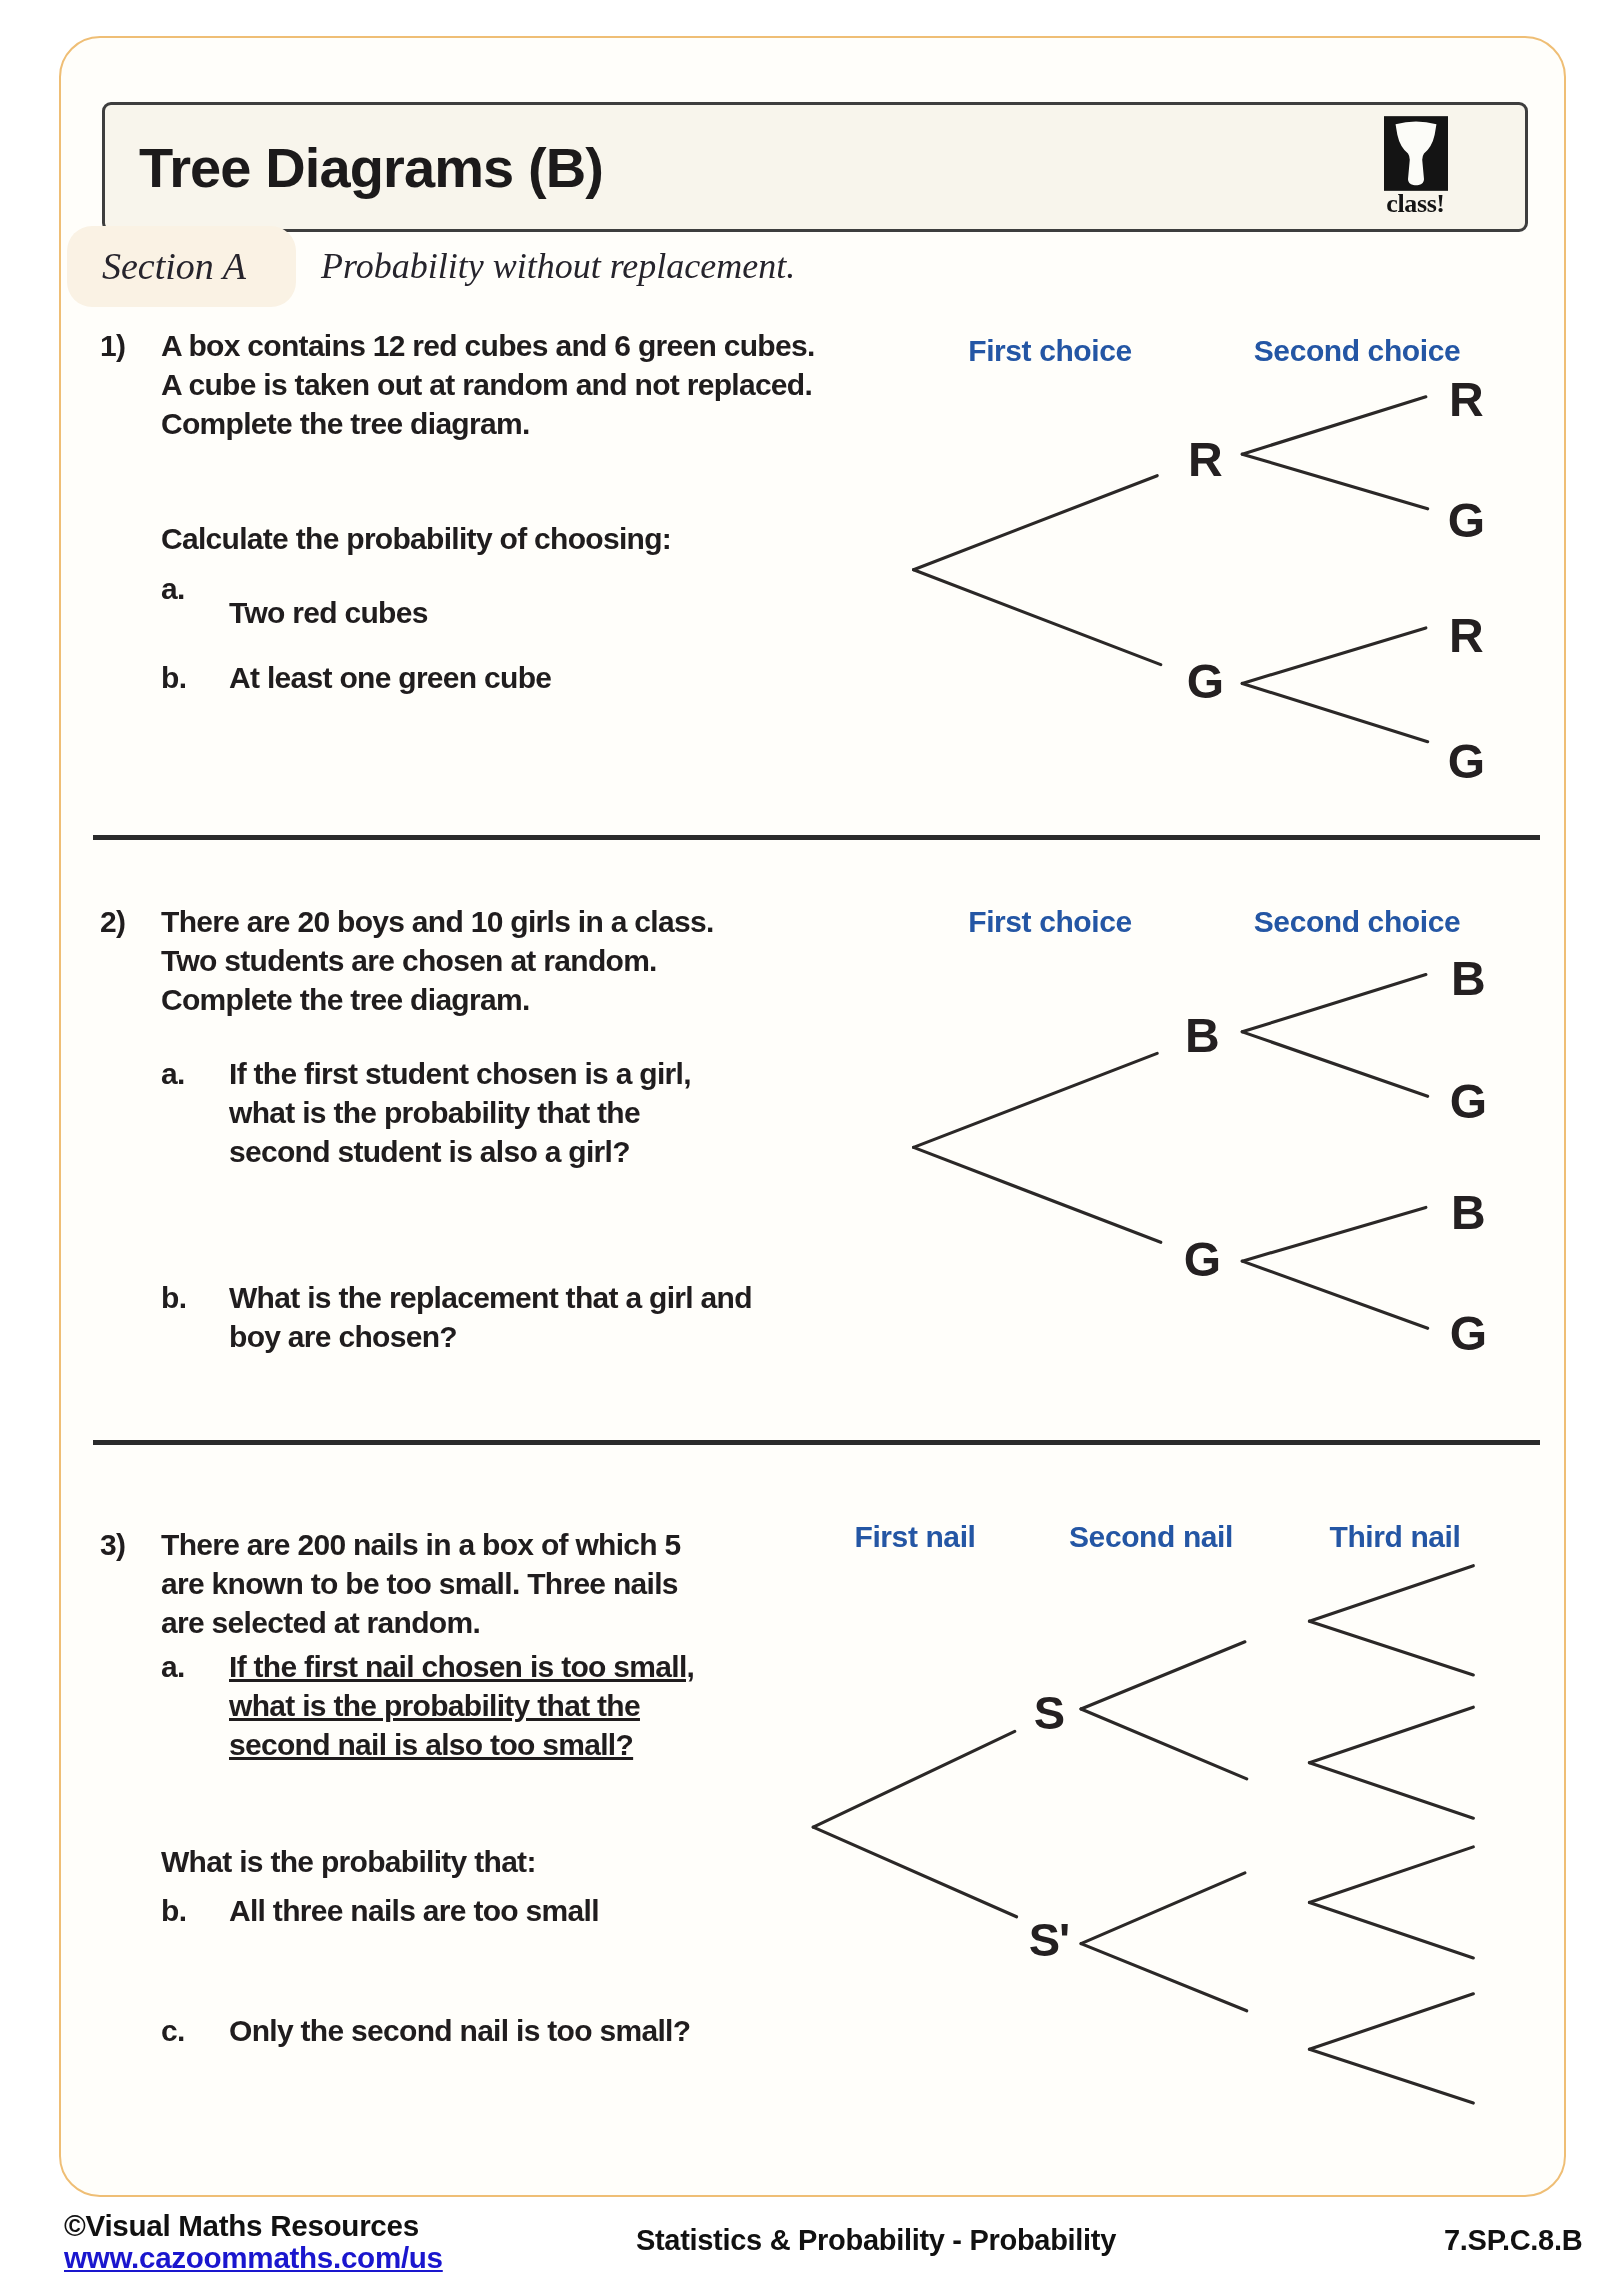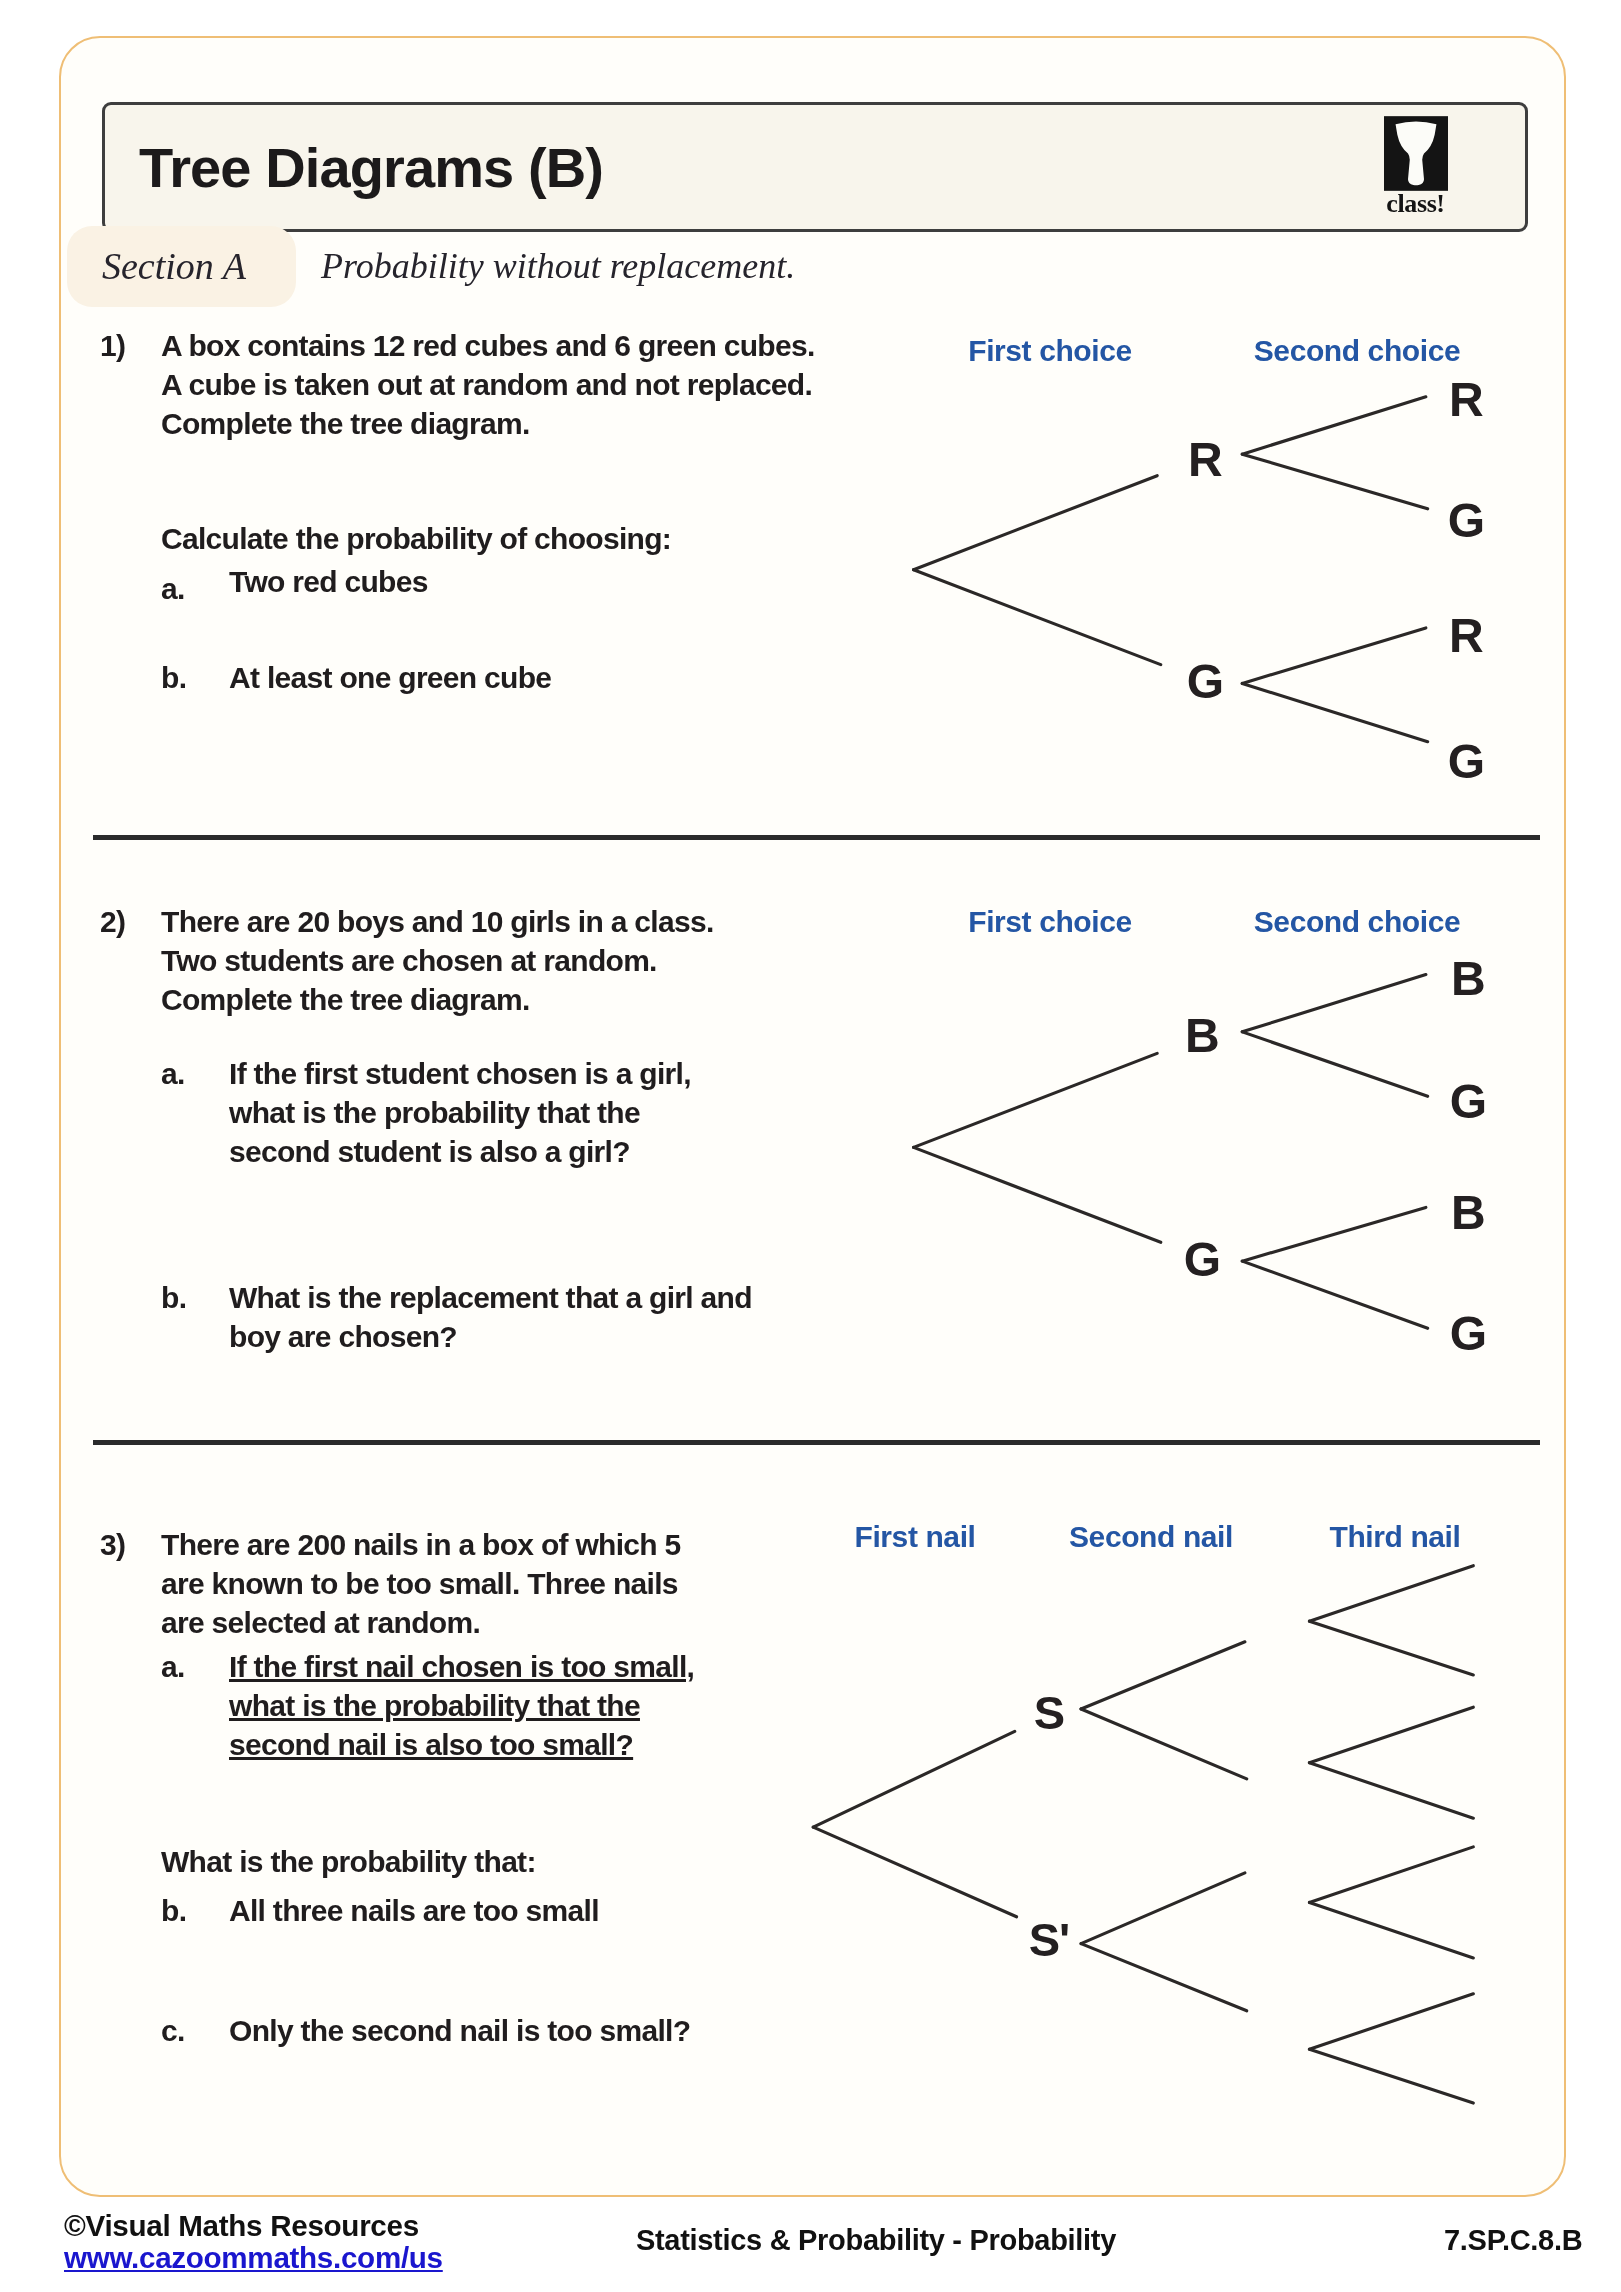--- a/index.html
+++ b/index.html
@@ -74,21 +74,21 @@
   <div class="serif-it" style="left:321px;top:245px;font-size:36px;">Probability without replacement.</div>
 
   <div class="q" style="left:100px;top:326px;">1)</div>
   <div class="q" style="left:161px;top:326px;">
     <div>A box contains 12 red cubes and 6 green cubes.</div>
     <div>A cube is taken out at random and not replaced.</div>
     <div>Complete the tree diagram.</div>
   </div>
   <div class="q" style="left:161px;top:519px;">Calculate the probability of choosing:</div>
   <div class="q" style="left:161px;top:569px;">a.</div>
-  <div class="q" style="left:229px;top:562px;">Two red cubes</div>
+  <div class="q" style="left:229px;top:593px;">Two red cubes</div>
   <div class="q" style="left:161px;top:658px;">b.</div>
   <div class="q" style="left:229px;top:658px;">At least one green cube</div>
 
   <div class="tree-header" style="left:1050px;top:334px;">First choice</div>
   <div class="tree-header" style="left:1357px;top:334px;">Second choice</div>
   <div class="tree-node" style="left:1205px;top:459px;">R</div>
   <div class="tree-node" style="left:1205px;top:681px;">G</div>
   <div class="tree-node" style="left:1466px;top:399px;">R</div>
   <div class="tree-node" style="left:1466px;top:520px;">G</div>
   <div class="tree-node" style="left:1466px;top:635px;">R</div>

